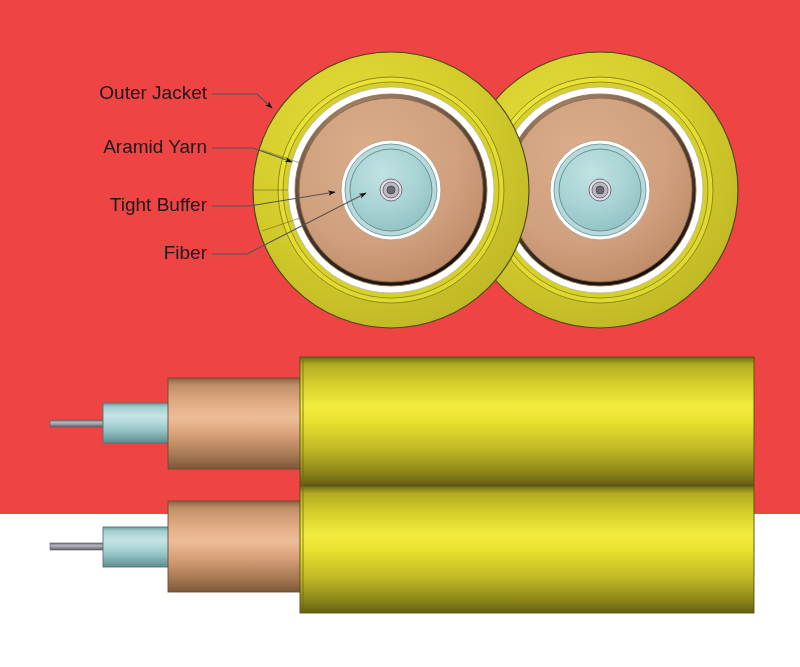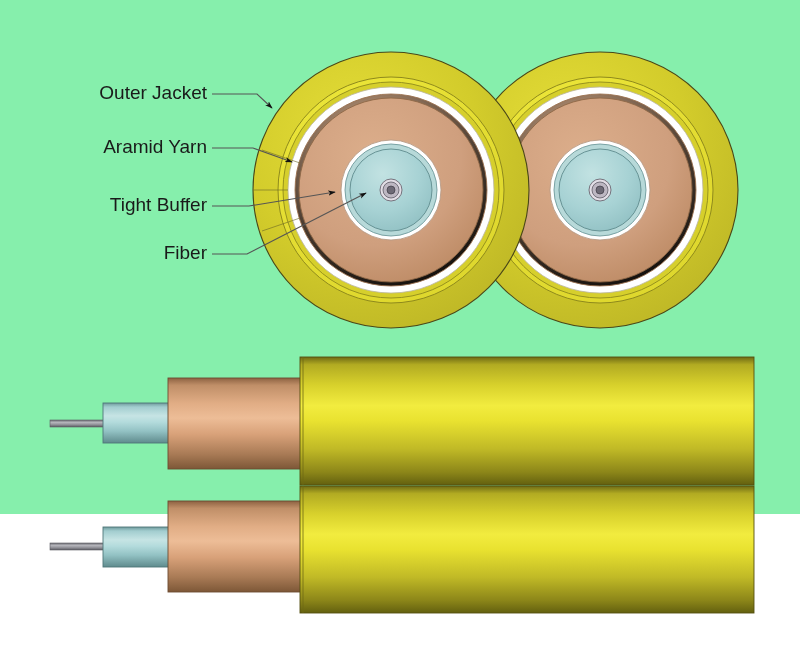--- a/index.html
+++ b/index.html
@@ -1,18 +1,18 @@
 <!DOCTYPE html>
 <html><head>
 <meta charset="utf-8">
 <style>
   html,body{margin:0;padding:0;background:#ffffff;}
   body{width:800px;height:667px;overflow:hidden;
        font-family:"Liberation Sans", sans-serif;}
-  #stage{position:relative;width:800px;height:514px;background:#86efac;}
+  #stage{position:relative;width:800px;height:514px;background:#ef4444;}
   svg#diagram{position:absolute;left:0;top:0;width:800px;height:667px;display:block;}
   .lbl{font-family:"Liberation Sans", sans-serif;font-size:19px;fill:#1a1a1a;
        text-anchor:end;dominant-baseline:middle;}
 </style>
 </head>
 <body>
 
 <div id="stage">
 
   <svg id="diagram" viewBox="0 0 800 667">

